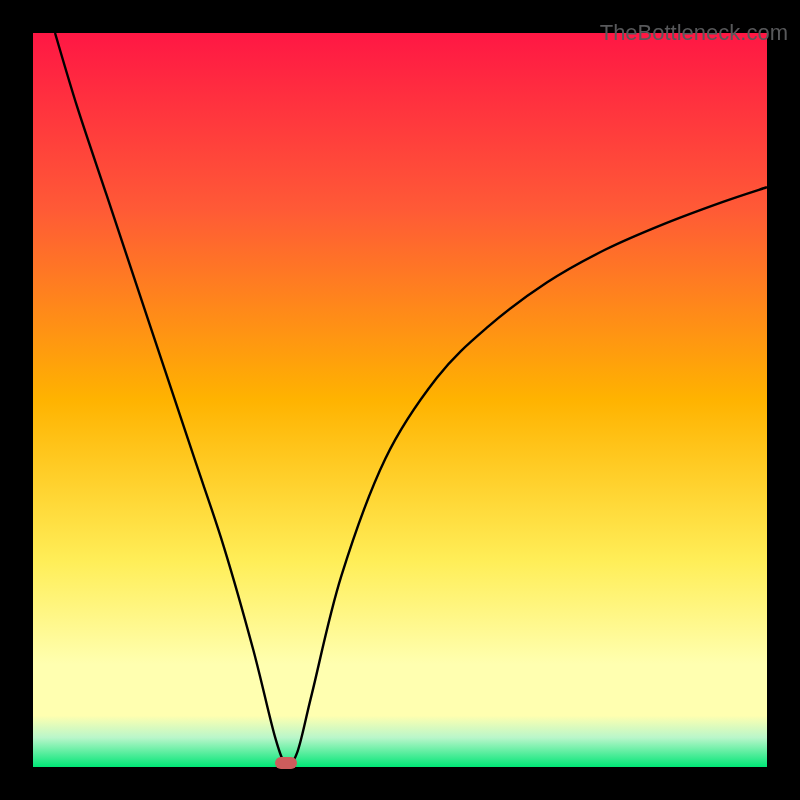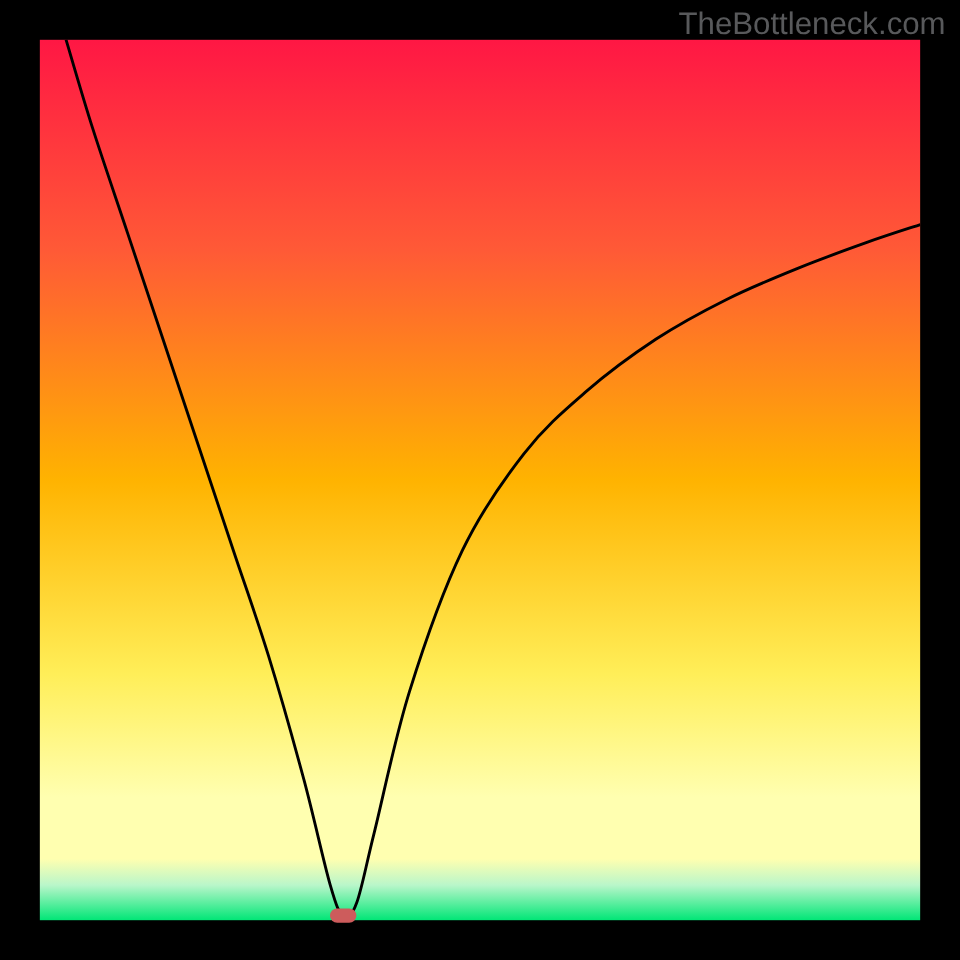--- a/index.html
+++ b/index.html
@@ -5,24 +5,24 @@
   * { margin: 0; padding: 0; box-sizing: border-box; }
   body {
     width: 800px;
     height: 800px;
     background: #000;
     position: relative;
     overflow: hidden;
   }
   .watermark {
     position: absolute;
-    top: 4px;
+    top: 20px;
     right: 12px;
     font-family: Arial, sans-serif;
-    font-size: 26px;
+    font-size: 22px;
     color: #58595b;
     font-weight: 500;
     z-index: 10;
   }
   .plot-area {
     position: absolute;
     top: 33px;
     left: 33px;
     width: 734px;
     height: 734px;

